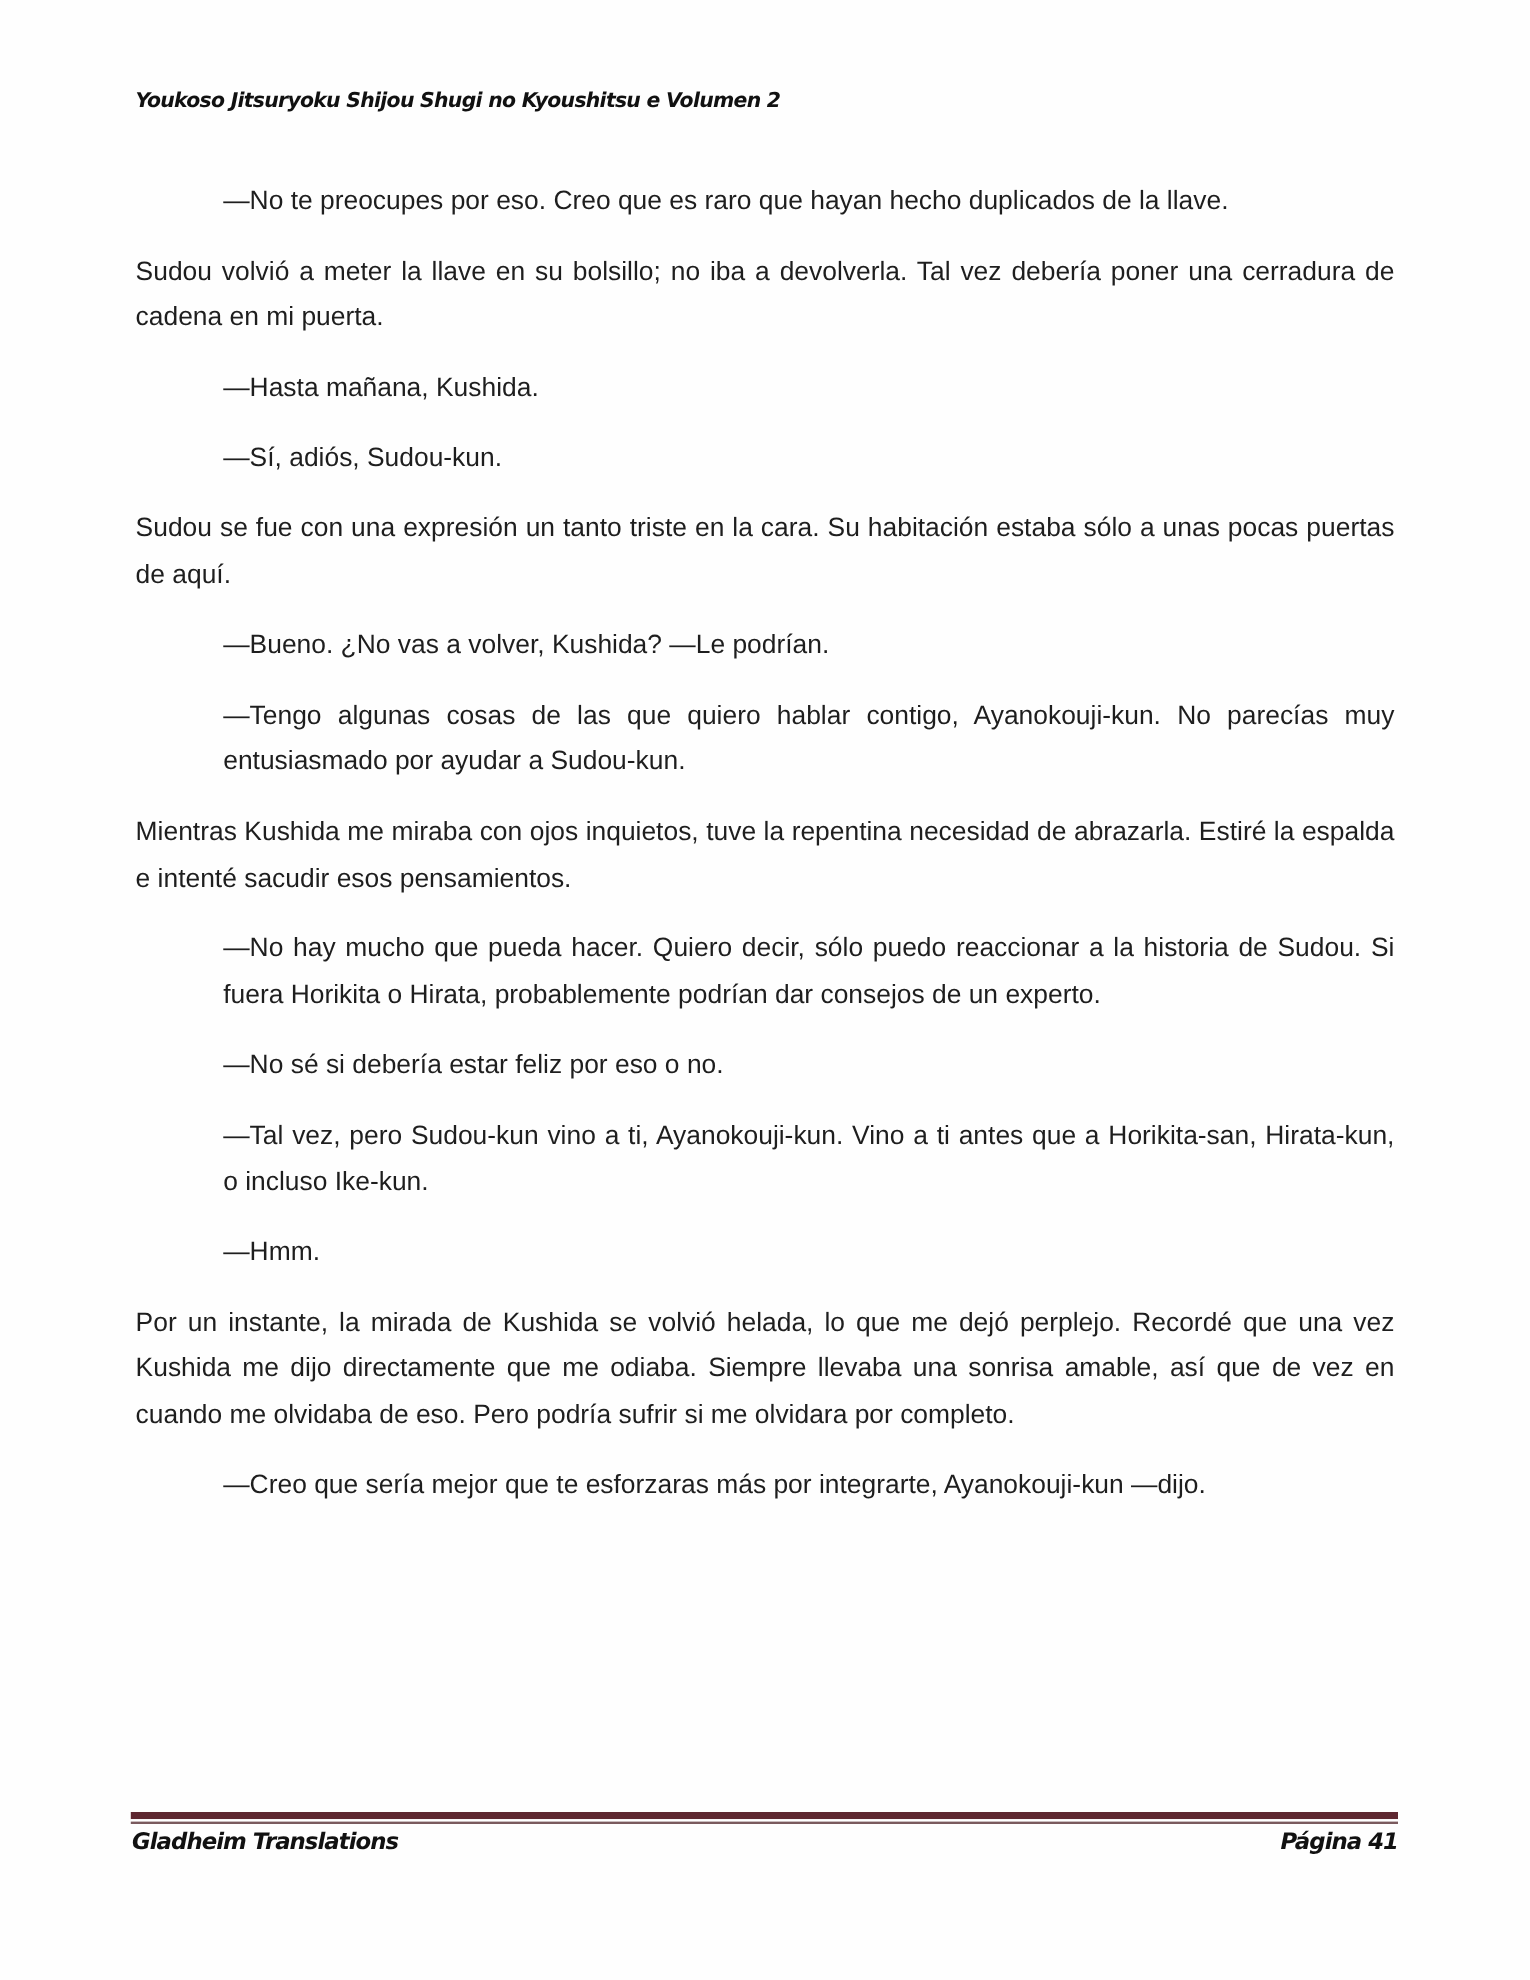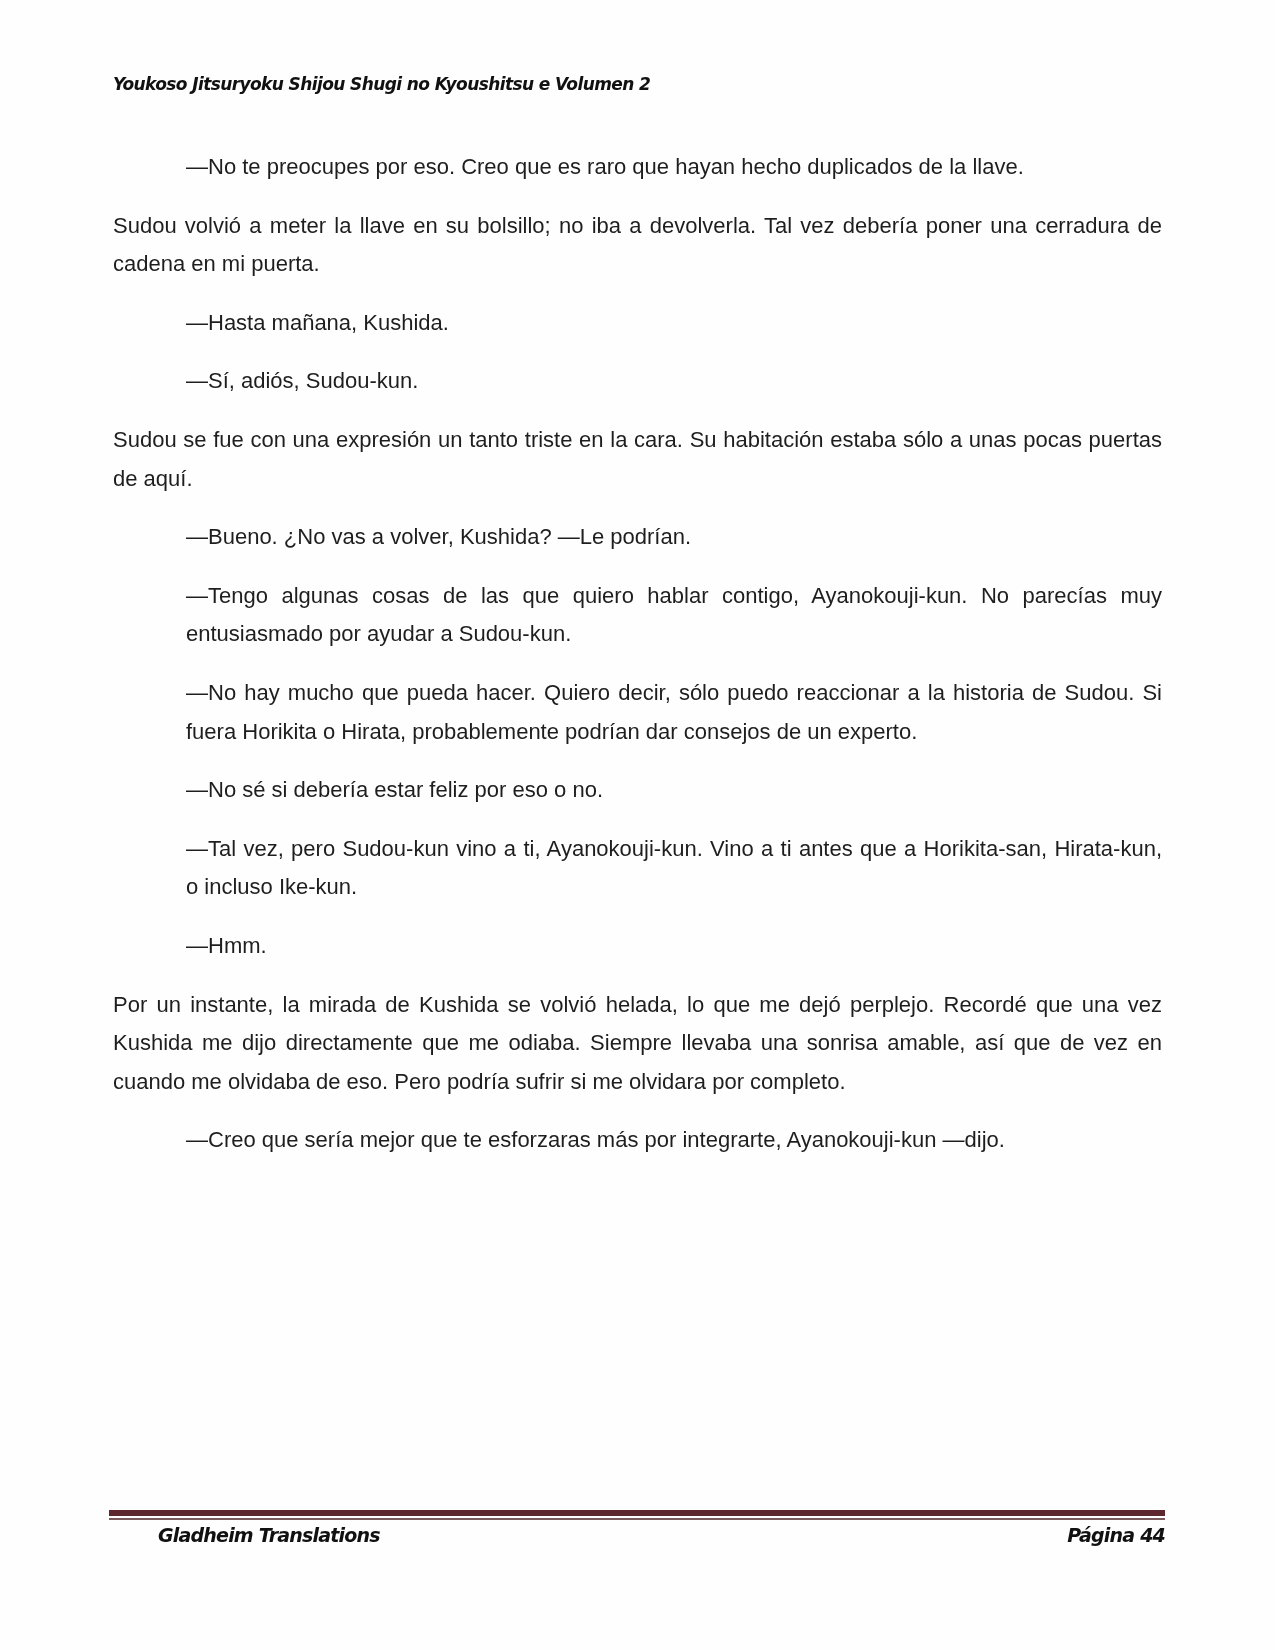--- a/index.html
+++ b/index.html
@@ -20,44 +20,45 @@
     position: absolute; left: 109px; top: 1510px; width: 1056px; height: 11px;
   }
   .footer-rule .thick { height: 6px; background: #5e2730; }
   .footer-rule .gap { height: 2px; background: #fff; }
   .footer-rule .thin { height: 2px; background: #7a5a5e; }
   .footer-left, .footer-right {
     position: absolute; top: 1524px;
     font-family: "DejaVu Sans", sans-serif; font-weight: bold; font-style: italic;
     font-size: 19px; color: #111; letter-spacing: -0.8px;
   }
-  .footer-left { left: 110px; margin-left: 48px; }
+  .footer-left { left: 110px; }
   .footer-right { right: 110px; }
 </style>
 </head>
 <body>
 
 <div class="header-title">Youkoso Jitsuryoku Shijou Shugi no Kyoushitsu e Volumen 2</div>
 
 <div class="content">
   <p class="para dialog">—No te preocupes por eso. Creo que es raro que hayan hecho duplicados de la llave.</p>
   <p class="para">Sudou volvió a meter la llave en su bolsillo; no iba a devolverla. Tal vez debería poner una cerradura de cadena en mi puerta.</p>
   <p class="para dialog">—Hasta mañana, Kushida.</p>
   <p class="para dialog">—Sí, adiós, Sudou-kun.</p>
   <p class="para">Sudou se fue con una expresión un tanto triste en la cara. Su habitación estaba sólo a unas pocas puertas de aquí.</p>
   <p class="para dialog">—Bueno. ¿No vas a volver, Kushida? —Le podrían.</p>
   <p class="para dialog">—Tengo algunas cosas de las que quiero hablar contigo, Ayanokouji-kun. No parecías muy entusiasmado por ayudar a Sudou-kun.</p>
+  <p class="para">Mientras Kushida me miraba con ojos inquietos, tuve la repentina necesidad de abrazarla. Estiré la espalda e intenté sacudir esos pensamientos.</p>
   <p class="para dialog">—No hay mucho que pueda hacer. Quiero decir, sólo puedo reaccionar a la historia de Sudou. Si fuera Horikita o Hirata, probablemente podrían dar consejos de un experto.</p>
   <p class="para dialog">—No sé si debería estar feliz por eso o no.</p>
   <p class="para dialog">—Tal vez, pero Sudou-kun vino a ti, Ayanokouji-kun. Vino a ti antes que a Horikita-san, Hirata-kun, o incluso Ike-kun.</p>
   <p class="para dialog">—Hmm.</p>
   <p class="para">Por un instante, la mirada de Kushida se volvió helada, lo que me dejó perplejo. Recordé que una vez Kushida me dijo directamente que me odiaba. Siempre llevaba una sonrisa amable, así que de vez en cuando me olvidaba de eso. Pero podría sufrir si me olvidara por completo.</p>
   <p class="para dialog">—Creo que sería mejor que te esforzaras más por integrarte, Ayanokouji-kun —dijo.</p>
 </div>
 
 <div class="footer-rule">
   <div class="thick"></div>
   <div class="gap"></div>
   <div class="thin"></div>
 </div>
 
 <div class="footer-left">Gladheim Translations</div>
-<div class="footer-right">Página 44</div>
+<div class="footer-right">Página 41</div>
 
 </body></html>

